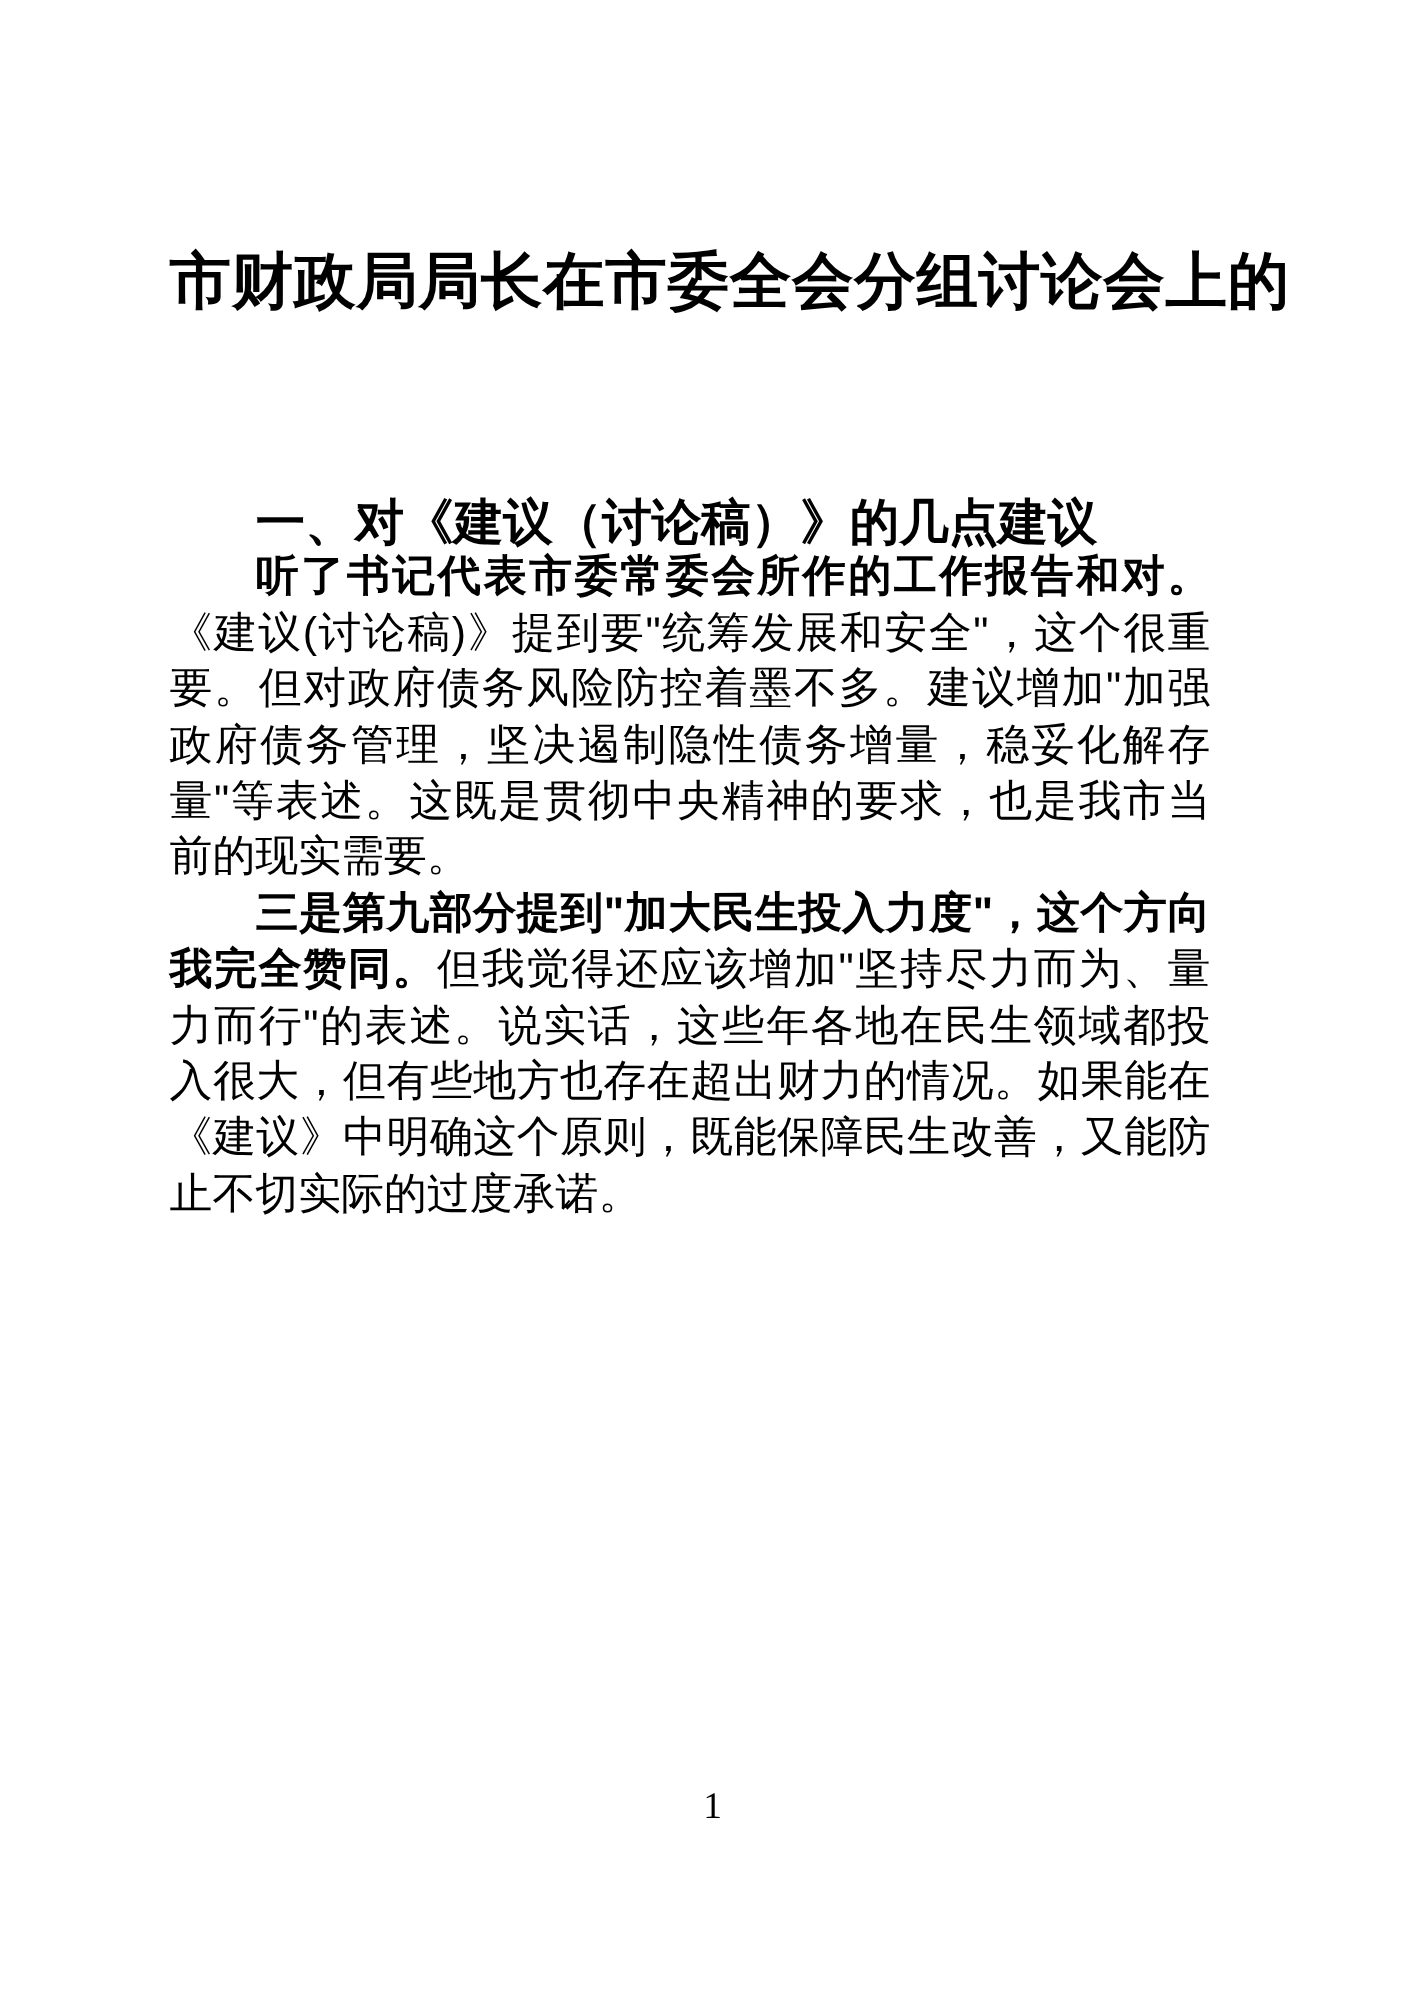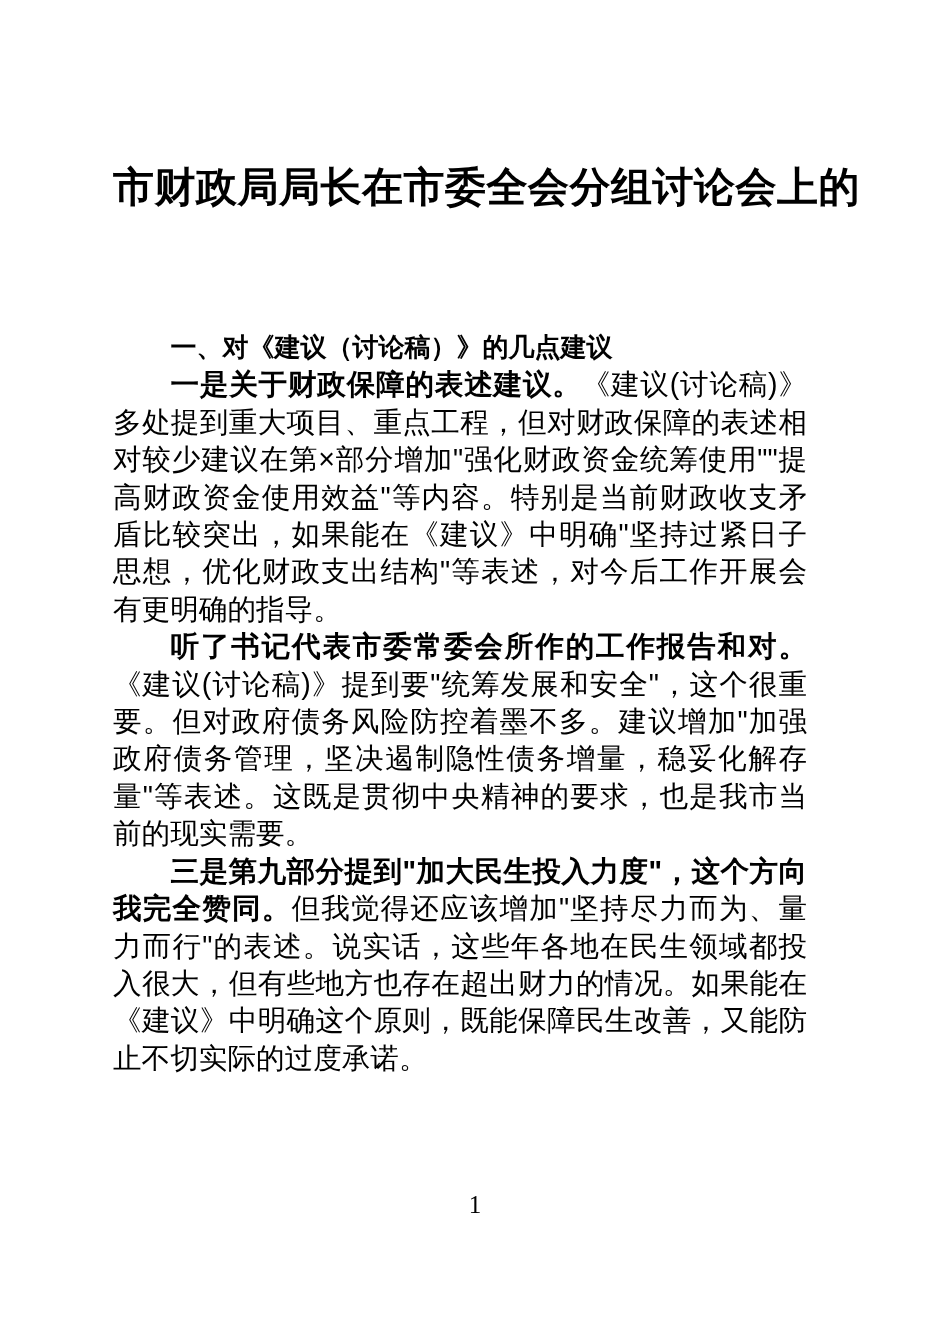--- a/index.html
+++ b/index.html
@@ -65,21 +65,21 @@
     color: #000;
   }
   p.indent2 { text-indent: 57.5px; }
 
   
   p.heading {
     margin: 0;
     padding: 0;
     font-family: "Liberation Sans", "DejaVu Sans", sans-serif;
     font-weight: 700;
-    font-size: 26px;
+    font-size: 33px;
     line-height: 37.4px;
     text-indent: 57.5px;
     text-align: left;
     color: #000;
   }
 
   
   .lead {
     font-weight: 700;
   }
@@ -104,21 +104,20 @@
 
   <div class="doc-title">
     <span class="tline tline1">市财政局局长在市委全会分组讨论会上的</span>
   </div>
 
   <div class="body-block">
 
 
     <p class="heading"><span>一、对《建议（讨论稿）》的几点建议</span></p>
 
-    <p class="para indent2"><span class="lead">一是关于财政保障的表述建议。</span><span>《建议(讨论稿)》多处提到重大项目、重点工程，但对财政保障的表述相对较少建议在第×部分增加"强化财政资金统筹使用""提高财政资金使用效益"等内容。特别是当前财政收支矛盾比较突出，如果能在《建议》中明确"坚持过紧日子思想，优化财政支出结构"等表述，对今后工作开展会有更明确的指导。</span></p>
 
     <p class="para indent2"><span class="lead">听了书记代表市委常委会所作的工作报告和对。</span><span>《建议(讨论稿)》提到要"统筹发展和安全"，这个很重要。但对政府债务风险防控着墨不多。建议增加"加强政府债务管理，坚决遏制隐性债务增量，稳妥化解存量"等表述。这既是贯彻中央精神的要求，也是我市当前的现实需要。</span></p>
 
     <p class="para indent2"><span class="lead">三是第九部分提到"加大民生投入力度"，这个方向我完全赞同。</span><span>但我觉得还应该增加"坚持尽力而为、量力而行"的表述。说实话，这些年各地在民生领域都投入很大，但有些地方也存在超出财力的情况。如果能在《建议》中明确这个原则，既能保障民生改善，又能防止不切实际的过度承诺。</span></p>
 
   </div>
 
   <div class="page-number">1</div>
 
 </div>

